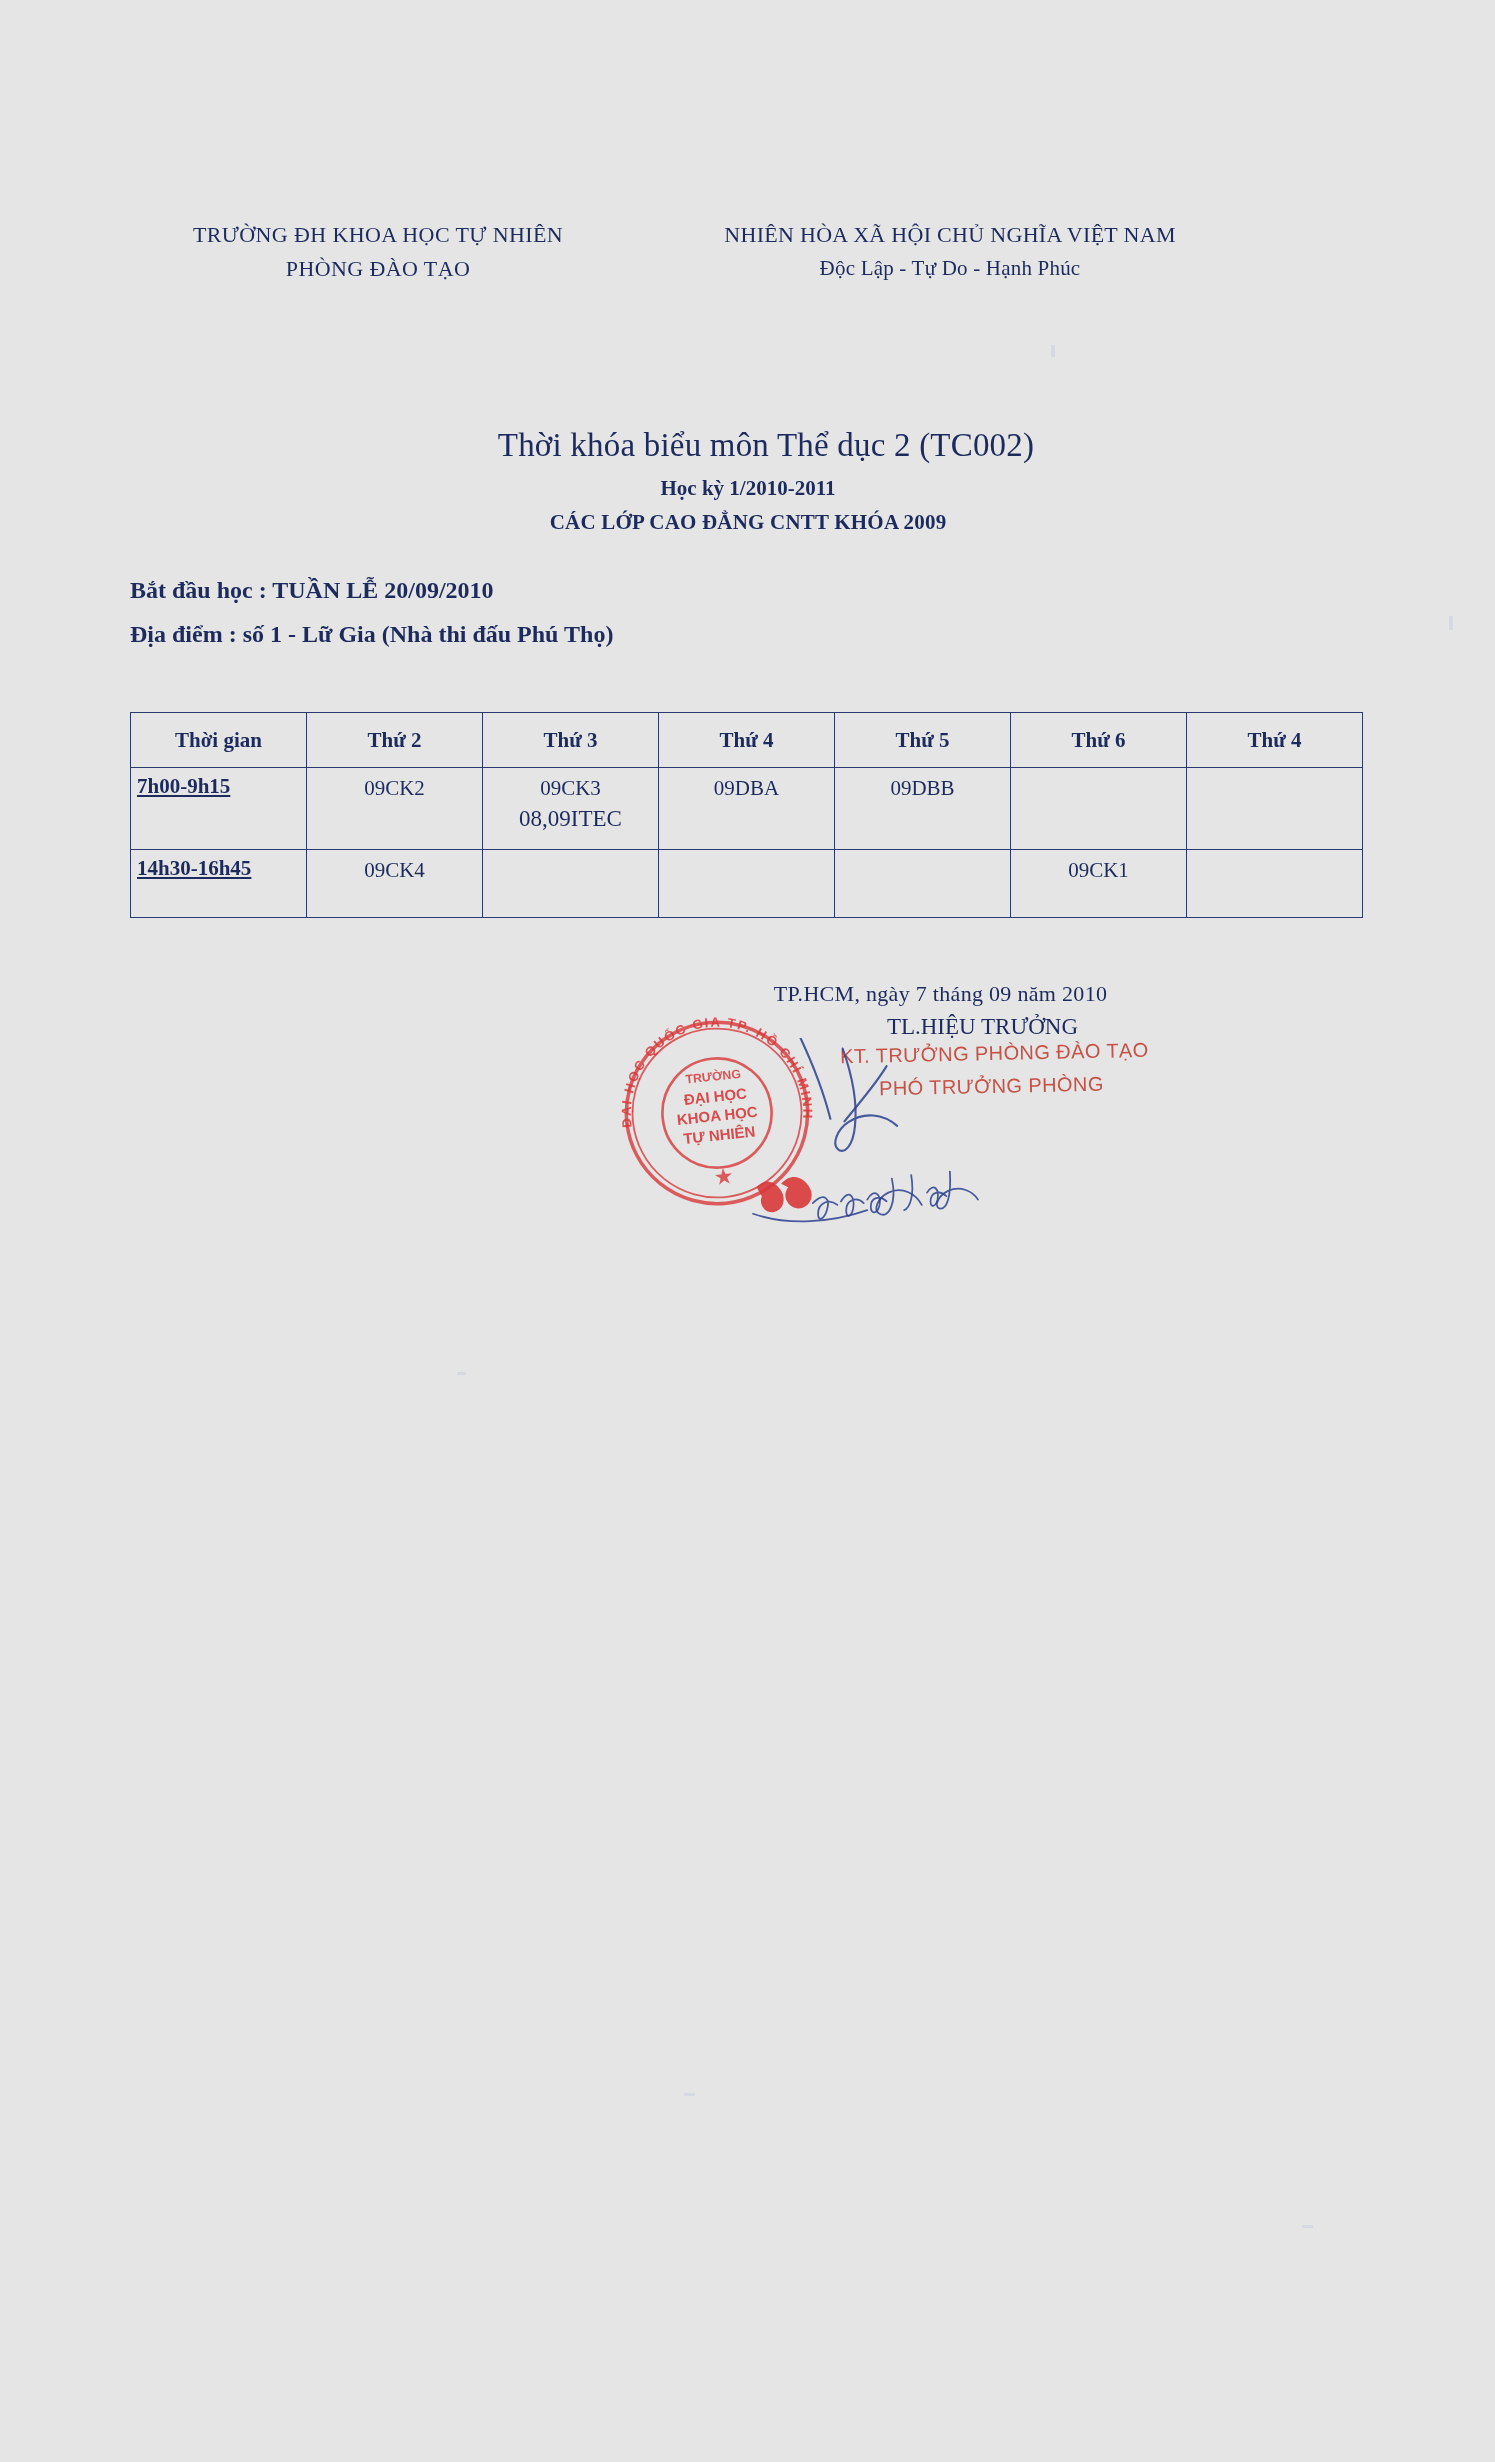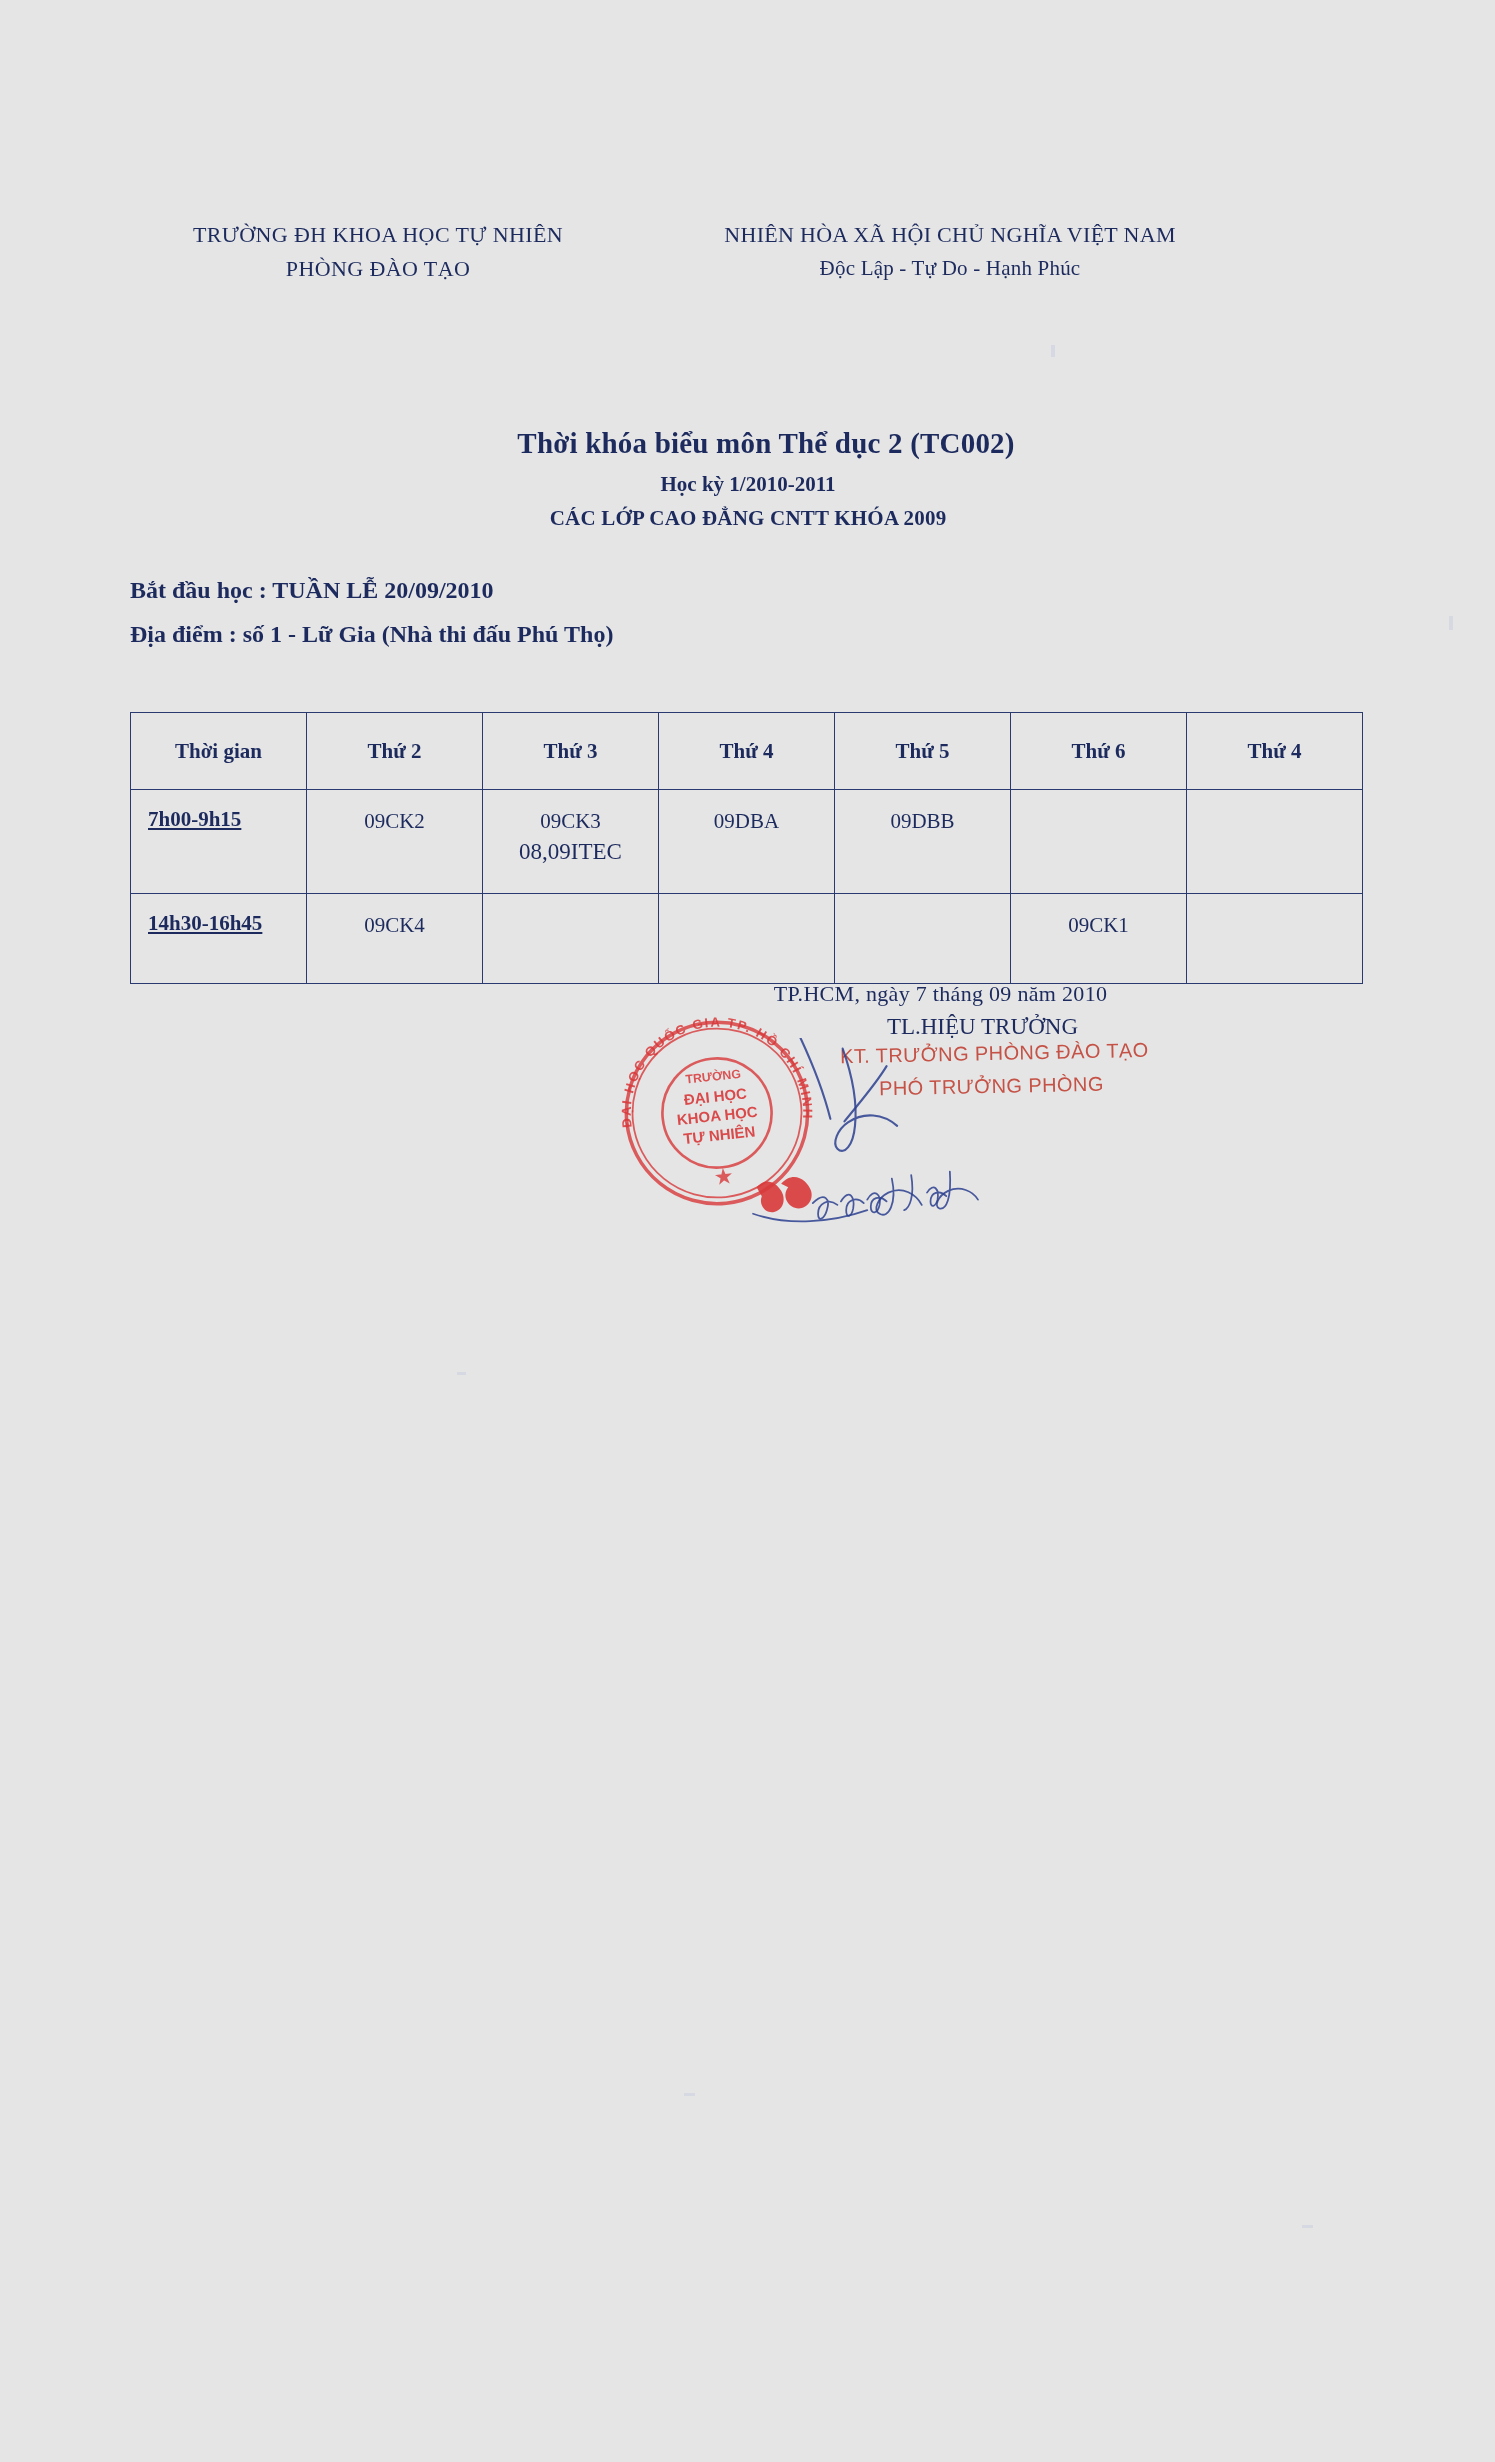--- a/index.html
+++ b/index.html
@@ -72,22 +72,22 @@
 
   
   .title-block {
     position: absolute;
     top: 427px;
     left: 0;
     width: 1496px;
     text-align: center;
   }
   .doc-title {
-    font-size: 29px;
-    font-weight: bold;
+    font-size: 33px;
+    font-weight: normal;
     letter-spacing: 0.2px;
     margin-bottom: 12.3px;
     margin-left: 36px;
   }
   .doc-subtitle {
     font-size: 21px;
     font-weight: bold;
     margin-bottom: 8.8px;
   }
   .doc-subtitle2 {
@@ -119,21 +119,21 @@
   table.schedule {
     border-collapse: collapse;
     width: 1231px;
     table-layout: fixed;
   }
   table.schedule th,
   table.schedule td {
     border: 0.9px solid #2a3a70;
     height: 35px;
     font-size: 21px;
-    padding: 17px;
+    padding: 6px;
     vertical-align: top;
   }
   table.schedule th {
     font-weight: bold;
     text-align: center;
     height: 42px;
     vertical-align: middle;
   }
   .col-time { width: 176px; }
   .col-day  { width: 176px; }

